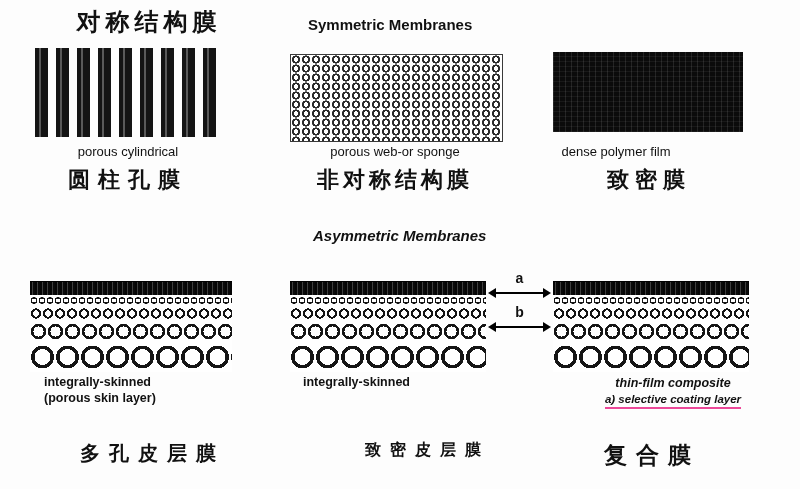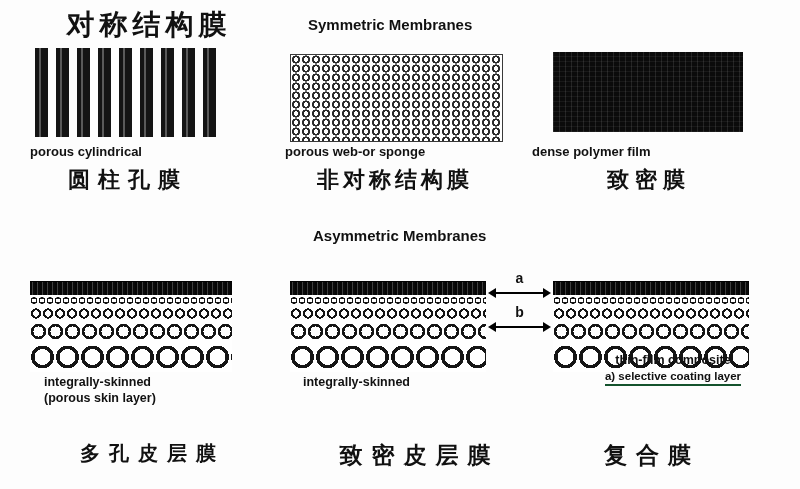--- a/index.html
+++ b/index.html
@@ -8,28 +8,28 @@
     width: 800px;
     height: 489px;
     background: #fdfdfd;
     overflow: hidden;
     font-family: "Liberation Sans", sans-serif;
     color: #111;
   }
   .abs { position: absolute; }
   .zh-title { font-weight: bold; text-align: center; }
   .en-title { font-weight: bold; font-size: 15px; }
-  .cap { font-weight: bold; font-size: 13px; }
+  .cap { font-weight: normal; font-size: 13px; text-align: center; }
   .cap2 { font-weight: bold; font-size: 12.5px; line-height: 1.3; }
 
   
-  .t-sym-zh  { left:58px;  top:6px;   width:182px; font-size:28px; letter-spacing:5px; }
+  .t-sym-zh  { left:58px;  top:6px;   width:182px; font-size:24px; letter-spacing:5px; }
   .t-sym-en  { left:308px; top:16px;  width:220px; }
   .t-asym-zh { left:80px;  top:221px; width:222px; font-size:22px; letter-spacing:4px; }
-  .t-asym-en { left:313px; top:227px; width:230px; }
+  .t-asym-en { left:313px; top:227px; width:230px;font-style:italic; }
 
   
   .fig-bars {
     left:35px; top:48px; width:187px; height:89px;
     background-image: repeating-linear-gradient(90deg,
       #141414 0 4px, #5a5a5a 4px 6px, #141414 6px 13px, rgba(0,0,0,0) 13px 21px);
   }
   .fig-mesh {
     left:290px; top:54px; width:211px; height:86px;
     border:1px solid #3a3a3a;
@@ -38,21 +38,21 @@
   }
   .fig-dense {
     left:553px; top:52px; width:190px; height:80px;
     background-color:#0b0b0b;
     background-image:
       repeating-linear-gradient(90deg, rgba(255,255,255,0.10) 0 1px, transparent 1px 6px),
       repeating-linear-gradient(0deg,  rgba(255,255,255,0.06) 0 1px, transparent 1px 5px);
   }
   .cap-bars  { left:30px;  top:144px; width:196px; }
   .cap-mesh  { left:285px; top:144px; width:220px; }
-  .cap-dense { left:532px; top:144px; width:200px; }
+  .cap-dense { left:516px; top:144px; width:200px; }
   .zh-bars   { left:35px;  top:165px; width:186px; font-size:22px; letter-spacing:8px; }
   .zh-mesh   { left:268px; top:165px; width:254px; font-size:22px; letter-spacing:4px; }
   .zh-dense  { left:575px; top:165px; width:148px; font-size:22px; letter-spacing:6px; }
 
   
   .asym { top:281px; height:90px; }
   .asym-1 { left:30px;  width:202px; }
   .asym-2 { left:290px; width:196px; }
   .asym-3 { left:553px; width:196px; }
   .layer { width:100%; }
@@ -82,24 +82,24 @@
   .dbl-arrow .ah { position:absolute; top:0; width:0; height:0;
     border-top:5px solid transparent; border-bottom:5px solid transparent; }
   .dbl-arrow .ah.l { left:0;  border-right:8px solid #000; }
   .dbl-arrow .ah.r { right:0; border-left:8px solid #000; }
   .dbl-arrow .lbl { position:absolute; top:-18px; left:50%; transform:translateX(-50%);
     font-weight:bold; font-size:14px; }
 
   
   .cap-a1 { left:44px;  top:374px; width:200px; }
   .cap-a2 { left:303px; top:374px; width:215px; }
-  .cap-a3 { left:578px; top:352px; width:190px; text-align:center; }
-  .cap-a3 .l2 { display:inline-block; border-bottom:2px solid #14532d; font-size:11.5px; }
+  .cap-a3 { left:578px; top:375px; width:190px; text-align:center;font-style:italic; }
+  .cap-a3 .l2 { display:inline-block; border-bottom:2px solid #ec4899; font-size:11.5px; }
   .zh-a1 { left:50px;  top:440px; width:205px; font-size:20px; letter-spacing:9px; }
-  .zh-a2 { left:317px; top:440px; width:205px; font-size:23px; letter-spacing:9px;text-align:center; }
+  .zh-a2 { left:325px; top:440px; width:205px; font-size:16px; letter-spacing:9px;text-align:center; }
   .zh-a3 { left:577px; top:440px; width:150px; font-size:23px; letter-spacing:9px;font-family:Liberation Serif, serif; }
 </style>
 </head>
 <body>
 
 <div class="stage">
 
   <div class="abs zh-title t-sym-zh">对称结构膜</div>
   <div class="abs en-title t-sym-en">Symmetric Membranes</div>
 

